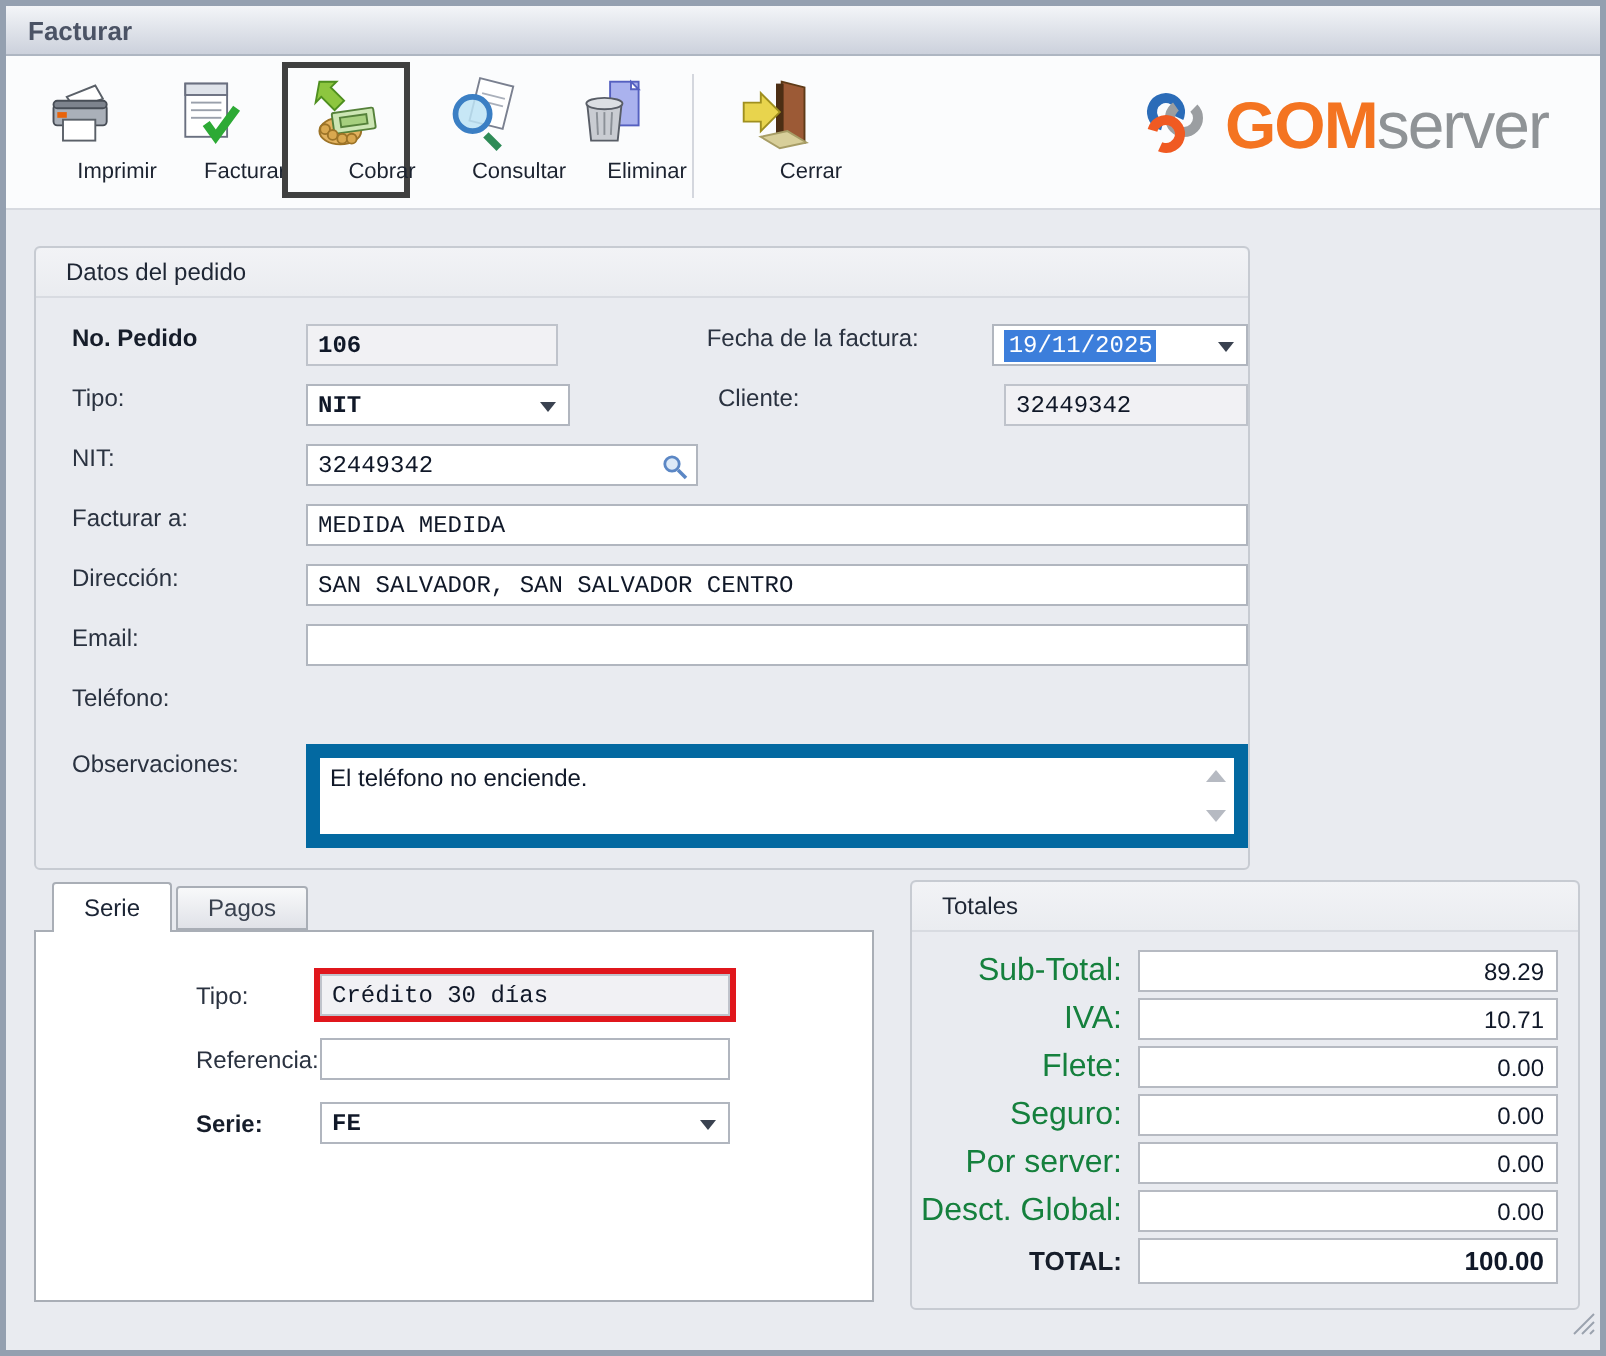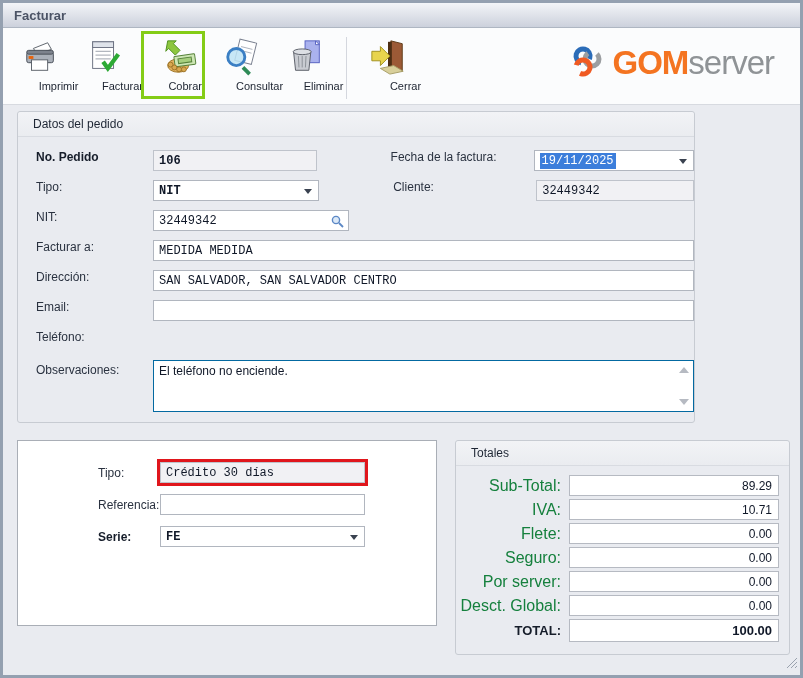--- a/index.html
+++ b/index.html
@@ -13,34 +13,34 @@
     background: linear-gradient(#f3f5f8, #ccd1dc); border-bottom: 1px solid #aeb6c2;
     font-size: 13px; font-weight: bold; color: #4b5365;
   }
   .toolbar {
     height: 77px; background: #fbfcfd; border-bottom: 1px solid #d7dae0;
     display: flex; align-items: flex-start; padding: 3px 10px 0 6px; position: relative;
   }
   .tool-btn { width: 63px; display: flex; flex-direction: column; align-items: center; padding-top: 4px; margin-right: 1px; cursor: pointer; }
   .tool-btn .ticon { width: 42px; height: 44px; display: flex; align-items: center; justify-content: center; }
   .tool-btn .tlabel { font-size: 11px; color: #1c2330; margin-top: 1px; white-space: nowrap; padding-left: 36px; }
-  .tool-btn.hl { border: 3px solid #84cc16; padding: 1px 0 4px; margin: 0 5px 0 4px; width: 64px; align-items: flex-end; }
+  .tool-btn.hl { border: 3px solid #404040; padding: 1px 0 4px; margin: 0 5px 0 4px; width: 64px; }
   .tb-sep { width: 1px; height: 62px; background: #d4d7de; margin: 6px 9px 0 8px; }
   .logo { margin-left: auto; display: flex; align-items: center; margin-right: 16px; margin-top: 14px; }
   .logo-text { font-size: 33px; letter-spacing: -1px; line-height: 1; }
   .logo-gom { color: #f47421; font-weight: bold; }
   .logo-server { color: #8f9396; }
 
   .groupbox { position: absolute; border: 1px solid #c7cbd2; border-radius: 3px; background: #e9ebf0; }
   .group-header {
     height: 25px; line-height: 25px; padding-left: 15px; font-size: 12px; color: #1e2634;
     border-bottom: 1px solid #d8dbe1; background: linear-gradient(#f2f3f6, #eaecf0);
     border-radius: 3px 3px 0 0;
   }
-  .datos { left: 14px; top: 108px; width: 678px; height: 312px; }
+  .datos { left: 14px; top: 120px; width: 608px; height: 312px; }
   .datos-body { padding: 13px 0 0 18px; }
   .frow { display: flex; align-items: flex-start; height: 21px; margin-bottom: 9px; }
   .frow.obs-row { height: 52px; align-items: flex-start; }
   .flabel { width: 117px; font-size: 12px; color: #2a3240; flex-shrink: 0; }
   .flabel.b { font-weight: bold; color: #161d2a; }
   .rlabel { width: 143px; margin-left: 74px; font-size: 12px; color: #2a3240; flex-shrink: 0; }
   .field {
     height: 21px; border: 1px solid #b1b6bf; background: #fff; font-size: 12px; color: #101828;
     padding: 0 5px; display: flex; align-items: center; position: relative; font-family: Liberation Mono, monospace;
   }
@@ -49,21 +49,21 @@
   .w-small { width: 196px; }
   .w-wide { width: 605px; }
   .w-right { width: 189px; }
   .combo { padding-right: 20px; }
   .combo .arr {
     position: absolute; right: 6px; top: 8px; width: 0; height: 0;
     border-left: 4px solid transparent; border-right: 4px solid transparent; border-top: 5px solid #3a4250;
   }
   .sel { background: #3c7edb; color: #fff; padding: 1px 2px; }
   .obs {
-    width: 605px; height: 52px; border: 1px solid #0369a1; background: #fff; position: relative;
+    width: 605px; height: 52px; border: 7px solid #0369a1; background: #fff; position: relative;
     font-size: 12px; color: #101828; padding: 3px 20px 3px 5px;
   }
   .sb-up, .sb-dn { position: absolute; right: 4px; width: 0; height: 0; border-left: 5px solid transparent; border-right: 5px solid transparent; }
   .sb-up { top: 6px; border-bottom: 6px solid #b6bac2; }
   .sb-dn { bottom: 6px; border-top: 6px solid #b6bac2; }
   .mag { position: absolute; right: 4px; top: 4px; }
 
   .tab-block { position: absolute; left: 14px; top: 437px; }
   .tabstrip { display: flex; margin-left: 9px; align-items: flex-end; height: 25px; }
   .tab {
@@ -249,20 +249,28 @@
         <span class="obs">
           <span>El teléfono no enciende.</span>
           <span class="sb-up"></span>
           <span class="sb-dn"></span>
         </span>
       </div>
     </div>
   </div>
 
   <div class="tab-block">
+    <div class="tabstrip">
+      <div class="tab active">
+        <span>Serie</span>
+      </div>
+      <div class="tab">
+        <span>Pagos</span>
+      </div>
+    </div>
     <div class="tabpanel">
       <div class="prow">
         <span class="plabel">Tipo:</span>
         <span class="field ro w-panel red-outline">Crédito 30 días</span>
       </div>
       <div class="prow">
         <span class="plabel">Referencia:</span>
         <span class="field w-panel"></span>
       </div>
       <div class="prow">

